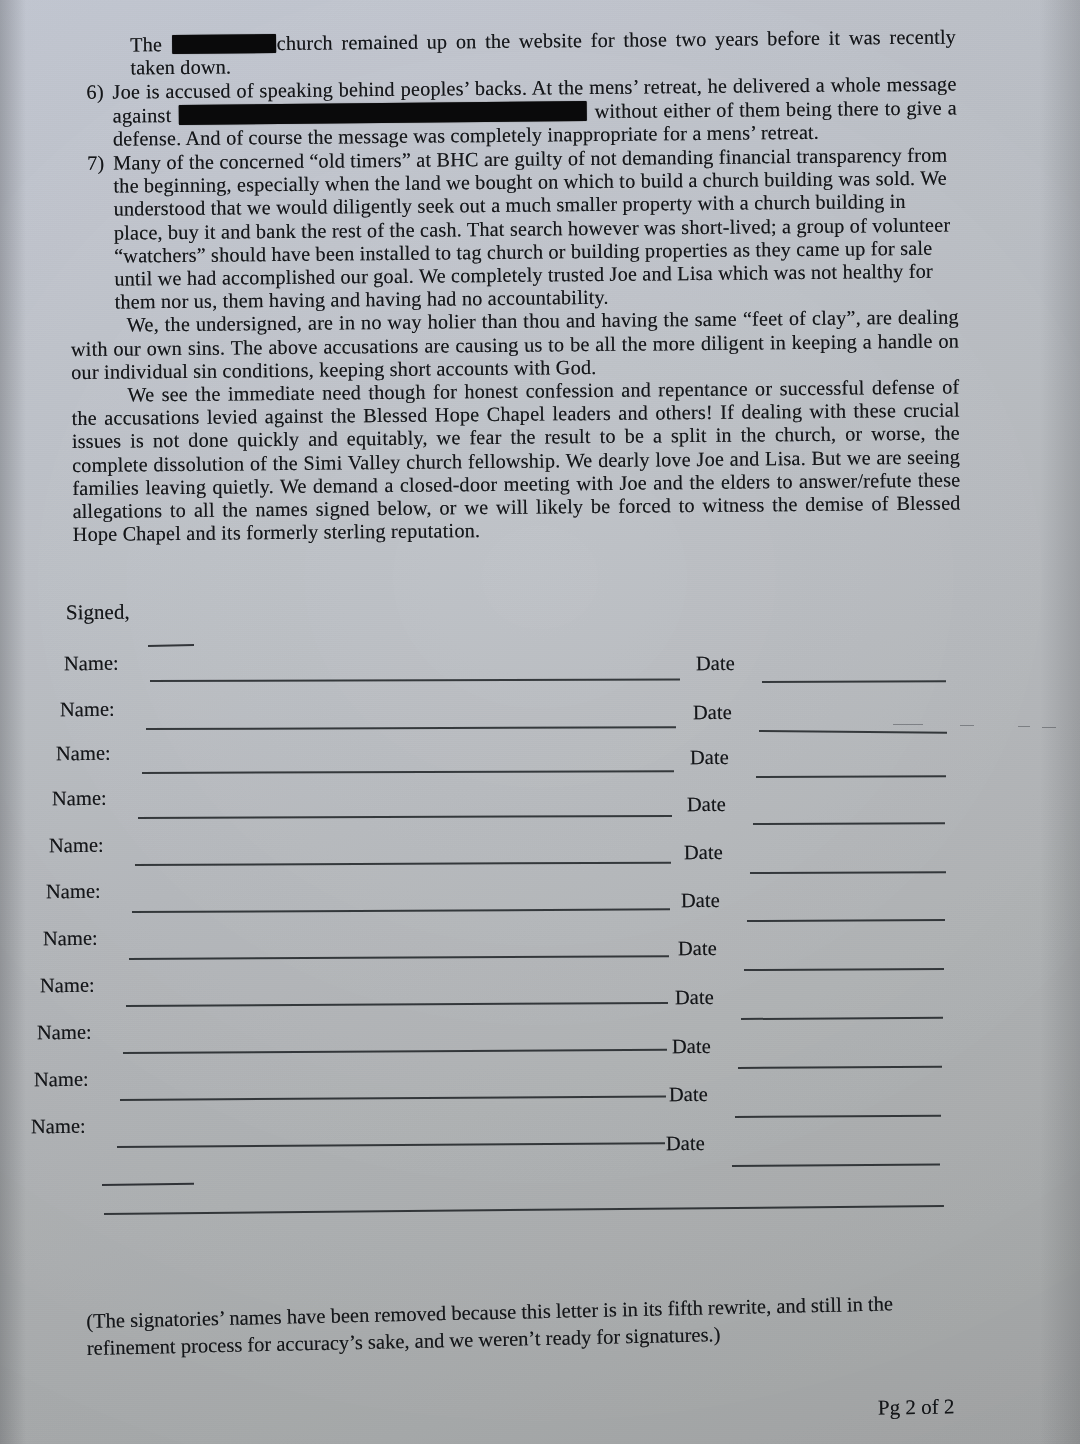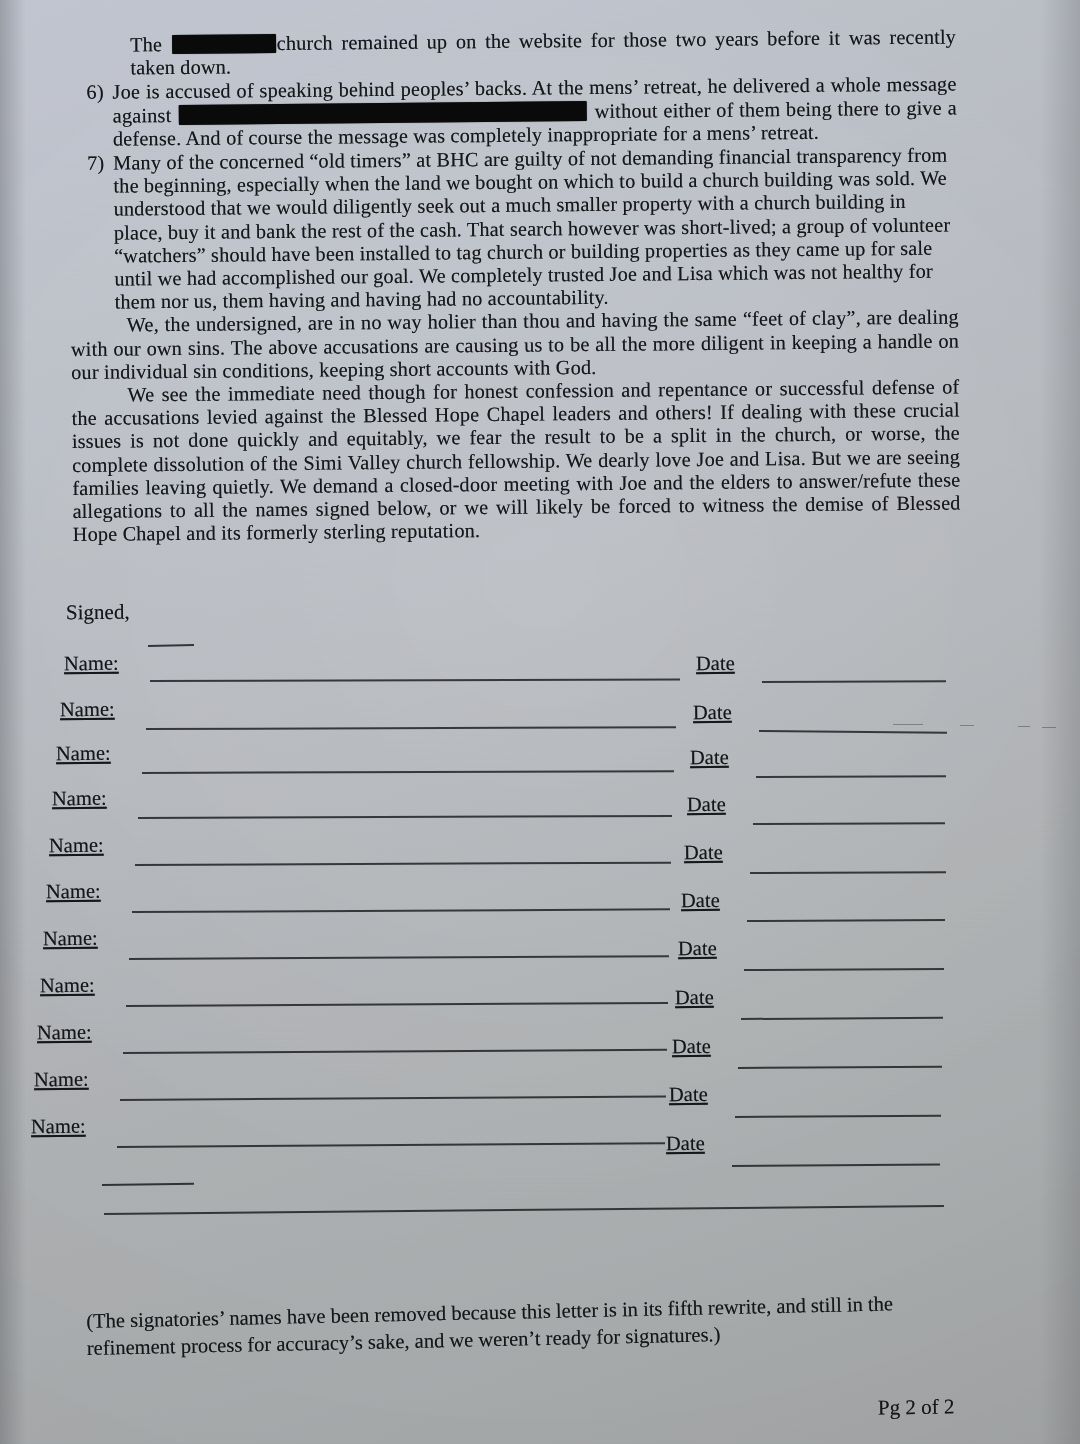--- a/index.html
+++ b/index.html
@@ -112,21 +112,20 @@
     font-size: 21px;
     transform: rotate(-0.6deg);
     text-shadow: 0 0 .6px rgba(20,22,26,.5);
   }
   .sigrow { position: absolute; height: 40px; }
   .lbl {
     position: absolute;
     font-size: 20.5px;
     white-space: nowrap;
     text-shadow: 0 0 .6px rgba(20,22,26,.5);
-    text-decoration: underline;
   }
   .rule {
     position: absolute;
     height: 0;
     border-top: 2px solid #2b2f33;
     transform-origin: left center;
     opacity: .93;
   }
   .stray {
     position: absolute;

